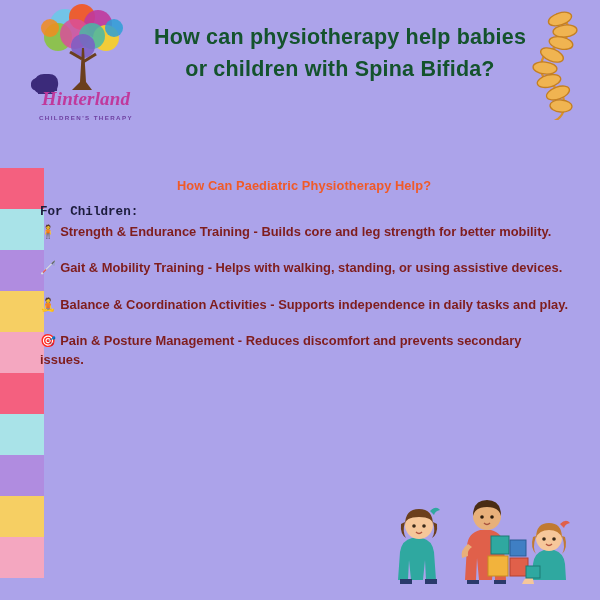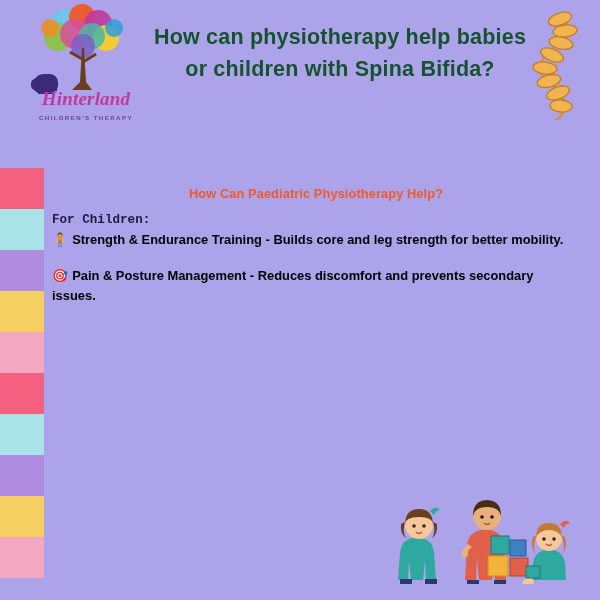--- a/index.html
+++ b/index.html
@@ -92,42 +92,41 @@
     position: absolute;
     right: 14px;
     top: 10px;
     width: 70px;
     height: 110px;
   }
 
   
   .content {
     position: absolute;
-    left: 52px;
+    left: 40px;
     top: 178px;
     width: 528px;
-    margin-top: 8px;
   }
   .section-heading {
     color: #f05a28;
     font-weight: bold;
     font-size: 12.8px;
     text-align: center;
     margin: 0 0 12px 0;
     letter-spacing: 0.1px;
   }
   .lead {
     color: #1c1c3c;
     font-weight: bold;
     font-size: 12.6px;
     margin: 0 0 3px 0;
     font-family: Liberation Mono, monospace;
   }
   .bullet {
-    color: #000000;
+    color: #7f1d1d;
     font-weight: bold;
     font-size: 12.9px;
     line-height: 1.5;
     margin: 0 0 17px 0;
   }
   .emoji {
     font-family: "DejaVu Sans", sans-serif;
     font-weight: normal;
   }
 
@@ -204,20 +203,22 @@
         <ellipse cx="45" cy="96" rx="11" ry="6" transform="rotate(4 45 96)"></ellipse>
       </g>
     </svg>
   </div>
 
   <div class="content">
     <div class="section-heading">How Can Paediatric Physiotherapy Help?</div>
     <div class="lead">For Children:</div>
     <div id="bullets">
         <p class="bullet"><span class="emoji">🧍 </span><span>Strength &amp; Endurance Training - Builds core and leg strength for better mobility.</span></p>
+        <p class="bullet"><span class="emoji">🦯 </span><span>Gait &amp; Mobility Training - Helps with walking, standing, or using assistive devices.</span></p>
+        <p class="bullet"><span class="emoji">🧘 </span><span>Balance &amp; Coordination Activities - Supports independence in daily tasks and play.</span></p>
         <p class="bullet"><span class="emoji">🎯 </span><span>Pain &amp; Posture Management - Reduces discomfort and prevents secondary issues.</span></p>
       </div>
   </div>
 
   <svg class="kids" viewBox="0 0 210 120">
 
     <g>
       <path d="M28 60 q-10 2 -12 14 l-2 28 l10 0 l1 -20 l2 20 l12 0 l2 -20 l1 20 l10 0 l-2 -28 q-2 -12 -12 -14 z" fill="#2fa8a0"></path>
       <circle cx="35" cy="47" r="14" fill="#f6c79a"></circle>
       <path d="M21 47 q0 -16 14 -16 q14 0 14 16 q0 -8 -14 -8 q-14 0 -14 8z" fill="#6b3f1d"></path>

